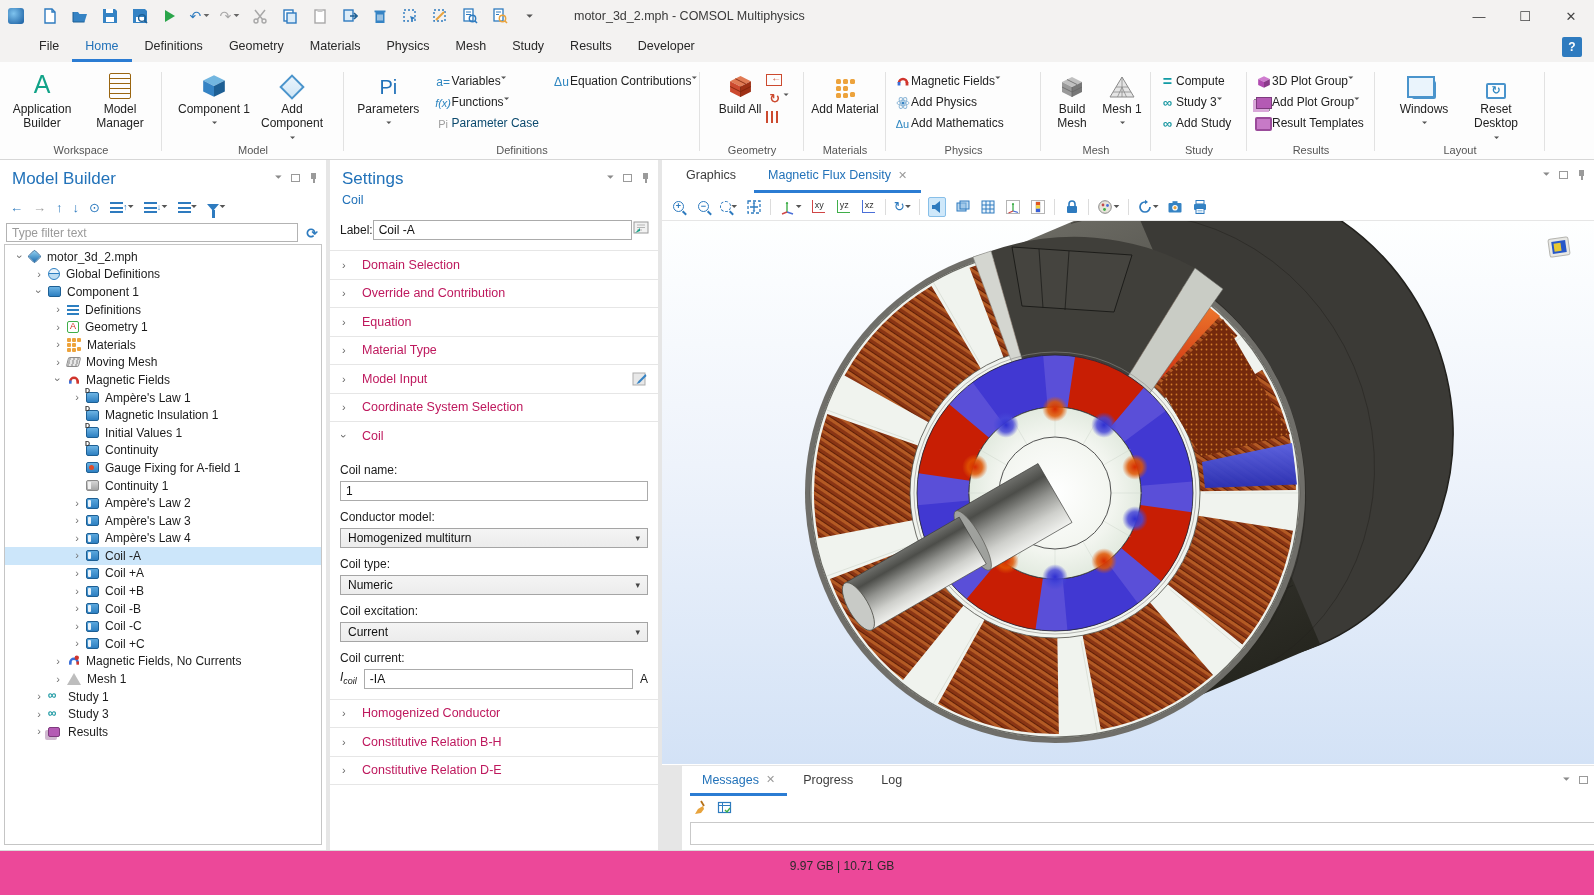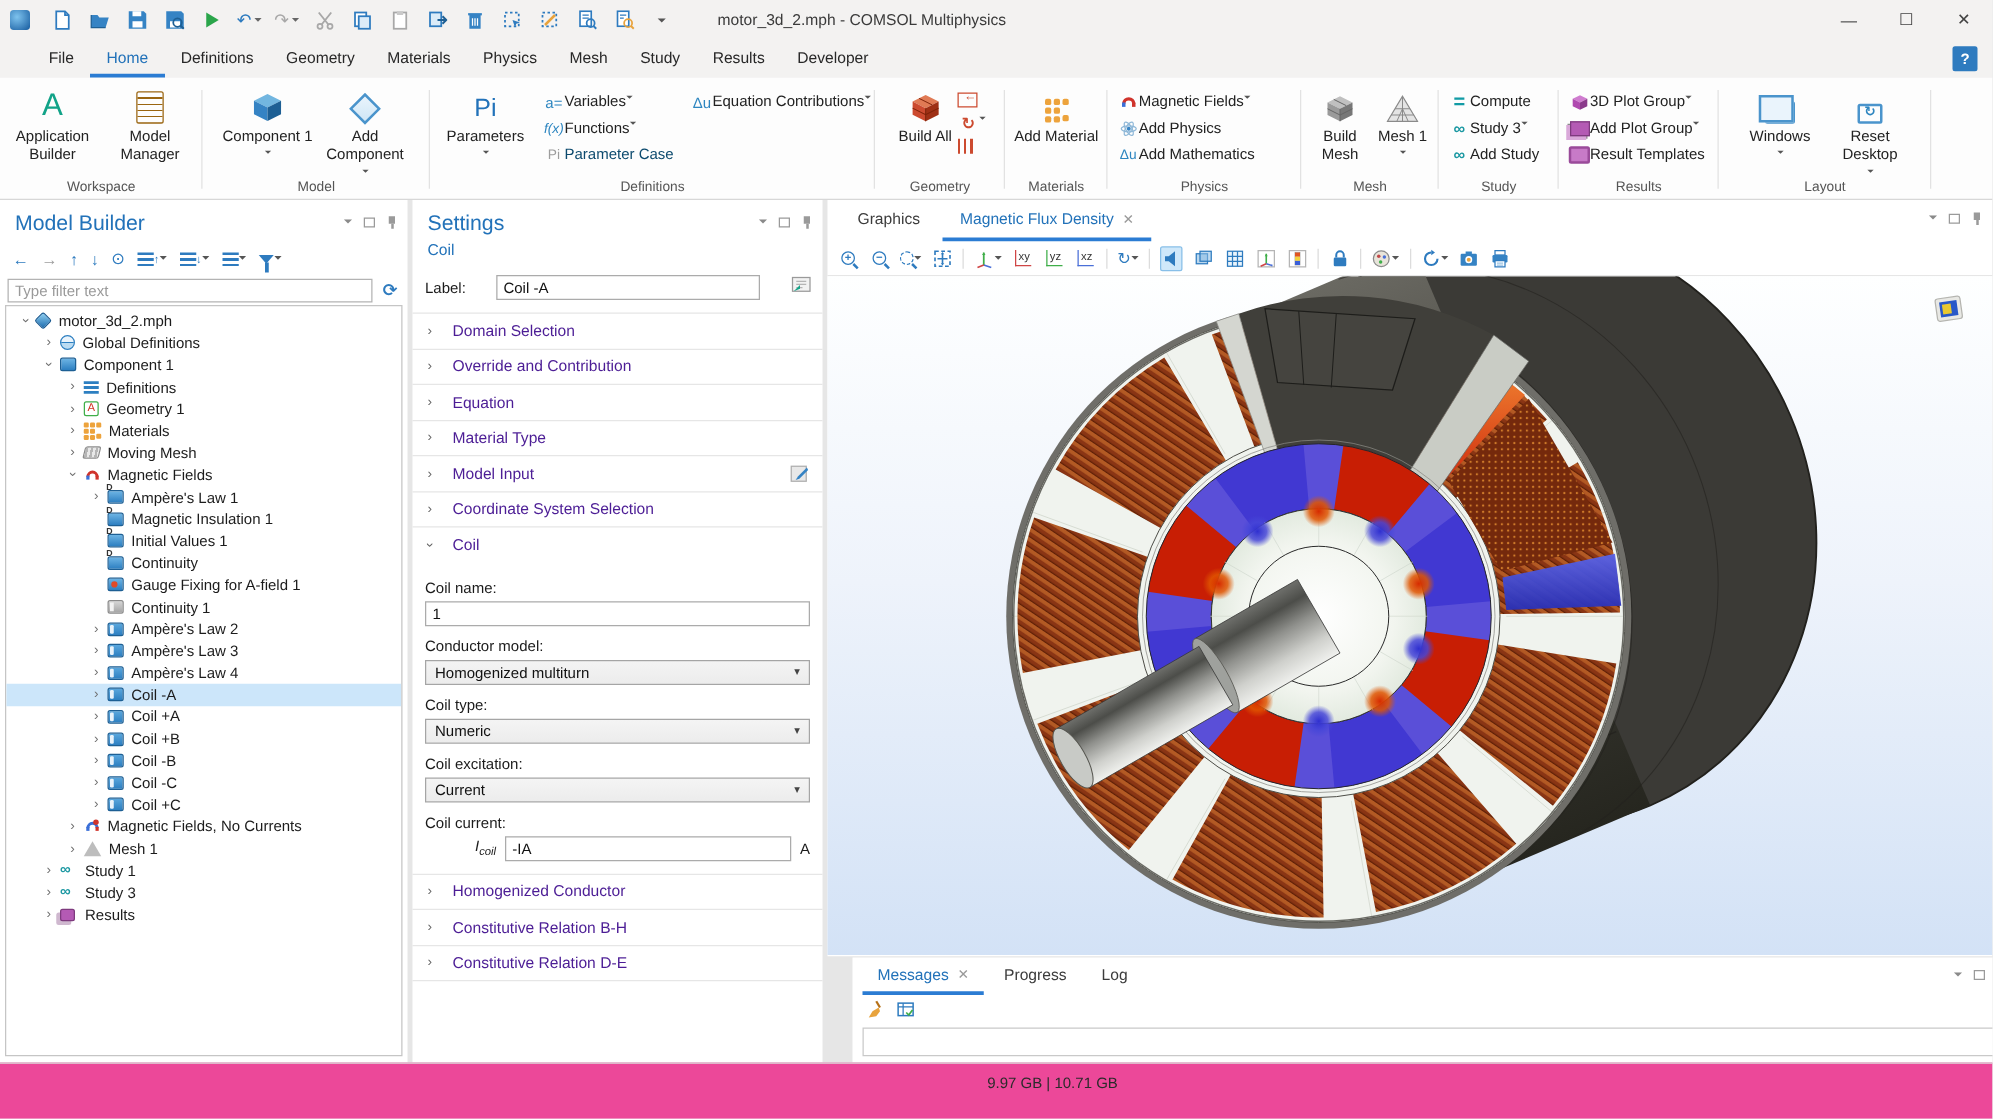--- a/index.html
+++ b/index.html
@@ -115,38 +115,38 @@
   .ti-study::before { content:"∞"; color:#1b98a2; font-weight:bold; font-size:12px; position:absolute; top:-3px; }
   .ti-study { width:14px; background:none; }
   .ti-res { width:12px; height:10px; background:#b45ab4; border:1px solid #7e3a7e; box-shadow:-3px 3px 0 #cfb8cf; margin-right:8px; }
   .ti-gauge { background:linear-gradient(180deg,#6db4e4,#2d7fc1); border:1px solid #1d5f94; }
   .ti-gauge::before { content:""; position:absolute; left:2px; top:2px; width:5px; height:5px; border-radius:50%; background:#e04a28; }
   .magsvg { width:14px; height:12px; margin:0 5px 0 2px; flex:none; }
 
   
   .st { left:330px; top:0; width:328px; height:690px; }
   .st-sub { color:#2272b9; font-size:12.5px; padding:4px 0 0 12px; }
-  .labelrow { display:flex; align-items:center; gap:24px; padding:12px 8px 10px 10px; }
+  .labelrow { display:flex; align-items:center; gap:0; padding:12px 8px 10px 10px; }
   .labelrow .cap { color:#1b1b1b; }
   .tinput { height:20px; border:1px solid #ababab; background:#fff; font-size:12px; padding:0 5px; font-family:inherit; color:#111; }
   .label-input { flex:1; }
   .rename-btn svg { width:18px; height:18px; }
-  .sec { display:flex; align-items:center; gap:12px; height:28.5px; border-top:1px solid #e6e6e6; padding:0 10px 0 12px; color:#4c1d95; font-size:12.5px; position:relative; }
+  .sec { display:flex; align-items:center; gap:12px; height:28.5px; border-top:1px solid #e6e6e6; padding:0 10px 0 12px; color:#be185d; font-size:12.5px; position:relative; }
   .sec .chev { color:#666; font-size:11px; width:8px; }
   .sec .chev.col::before { content:"›"; }
   .sec .chev.exp::before { content:"›"; display:inline-block; transform:rotate(90deg); }
   .sec-endline { border-top:1px solid #e6e6e6; }
   .mi-icon { position:absolute; right:10px; top:6px; width:16px; height:16px; }
   .coilbody { padding:4px 10px 10px 10px; }
   .flabel { margin:9px 0 4px; color:#1b1b1b; }
   .fullinput { width:100%; }
   .selectbox { height:20px; border:1px solid #a5a5a5; background:linear-gradient(#f4f4f4,#ececec); display:flex; align-items:center; justify-content:space-between; padding:0 7px; color:#111; }
   .selectbox::after { content:"▾"; font-size:9px; color:#444; }
   .currow { display:flex; align-items:center; gap:7px; margin-top:2px; }
-  .cursym { font-style:italic; color:#1b1b1b; flex:none;margin-left:40px; }
+  .cursym { font-style:italic; color:#1b1b1b; flex:none; }
   .cursym sub { font-size:9px; }
   .curunit { flex:none; color:#1b1b1b; }
 
   
   .gx { left:662px; top:0; width:932px; height:605px; }
   .gtabs { height:33px; display:flex; align-items:stretch; padding-left:10px; gap:4px; position:relative; }
   .gtab { display:flex; align-items:center; gap:7px; padding:0 14px; font-size:12.5px; color:#3c3c3c; border-bottom:3px solid transparent; }
   .gtab.active { color:#2272b9; border-bottom-color:#2b7cd3; }
   .gtab .x { color:#9a9a9a; font-size:11px; }
   .gtoolbar { height:28px; display:flex; align-items:center; gap:8px; padding:0 8px; border-bottom:1px solid #e6e6e6; }

